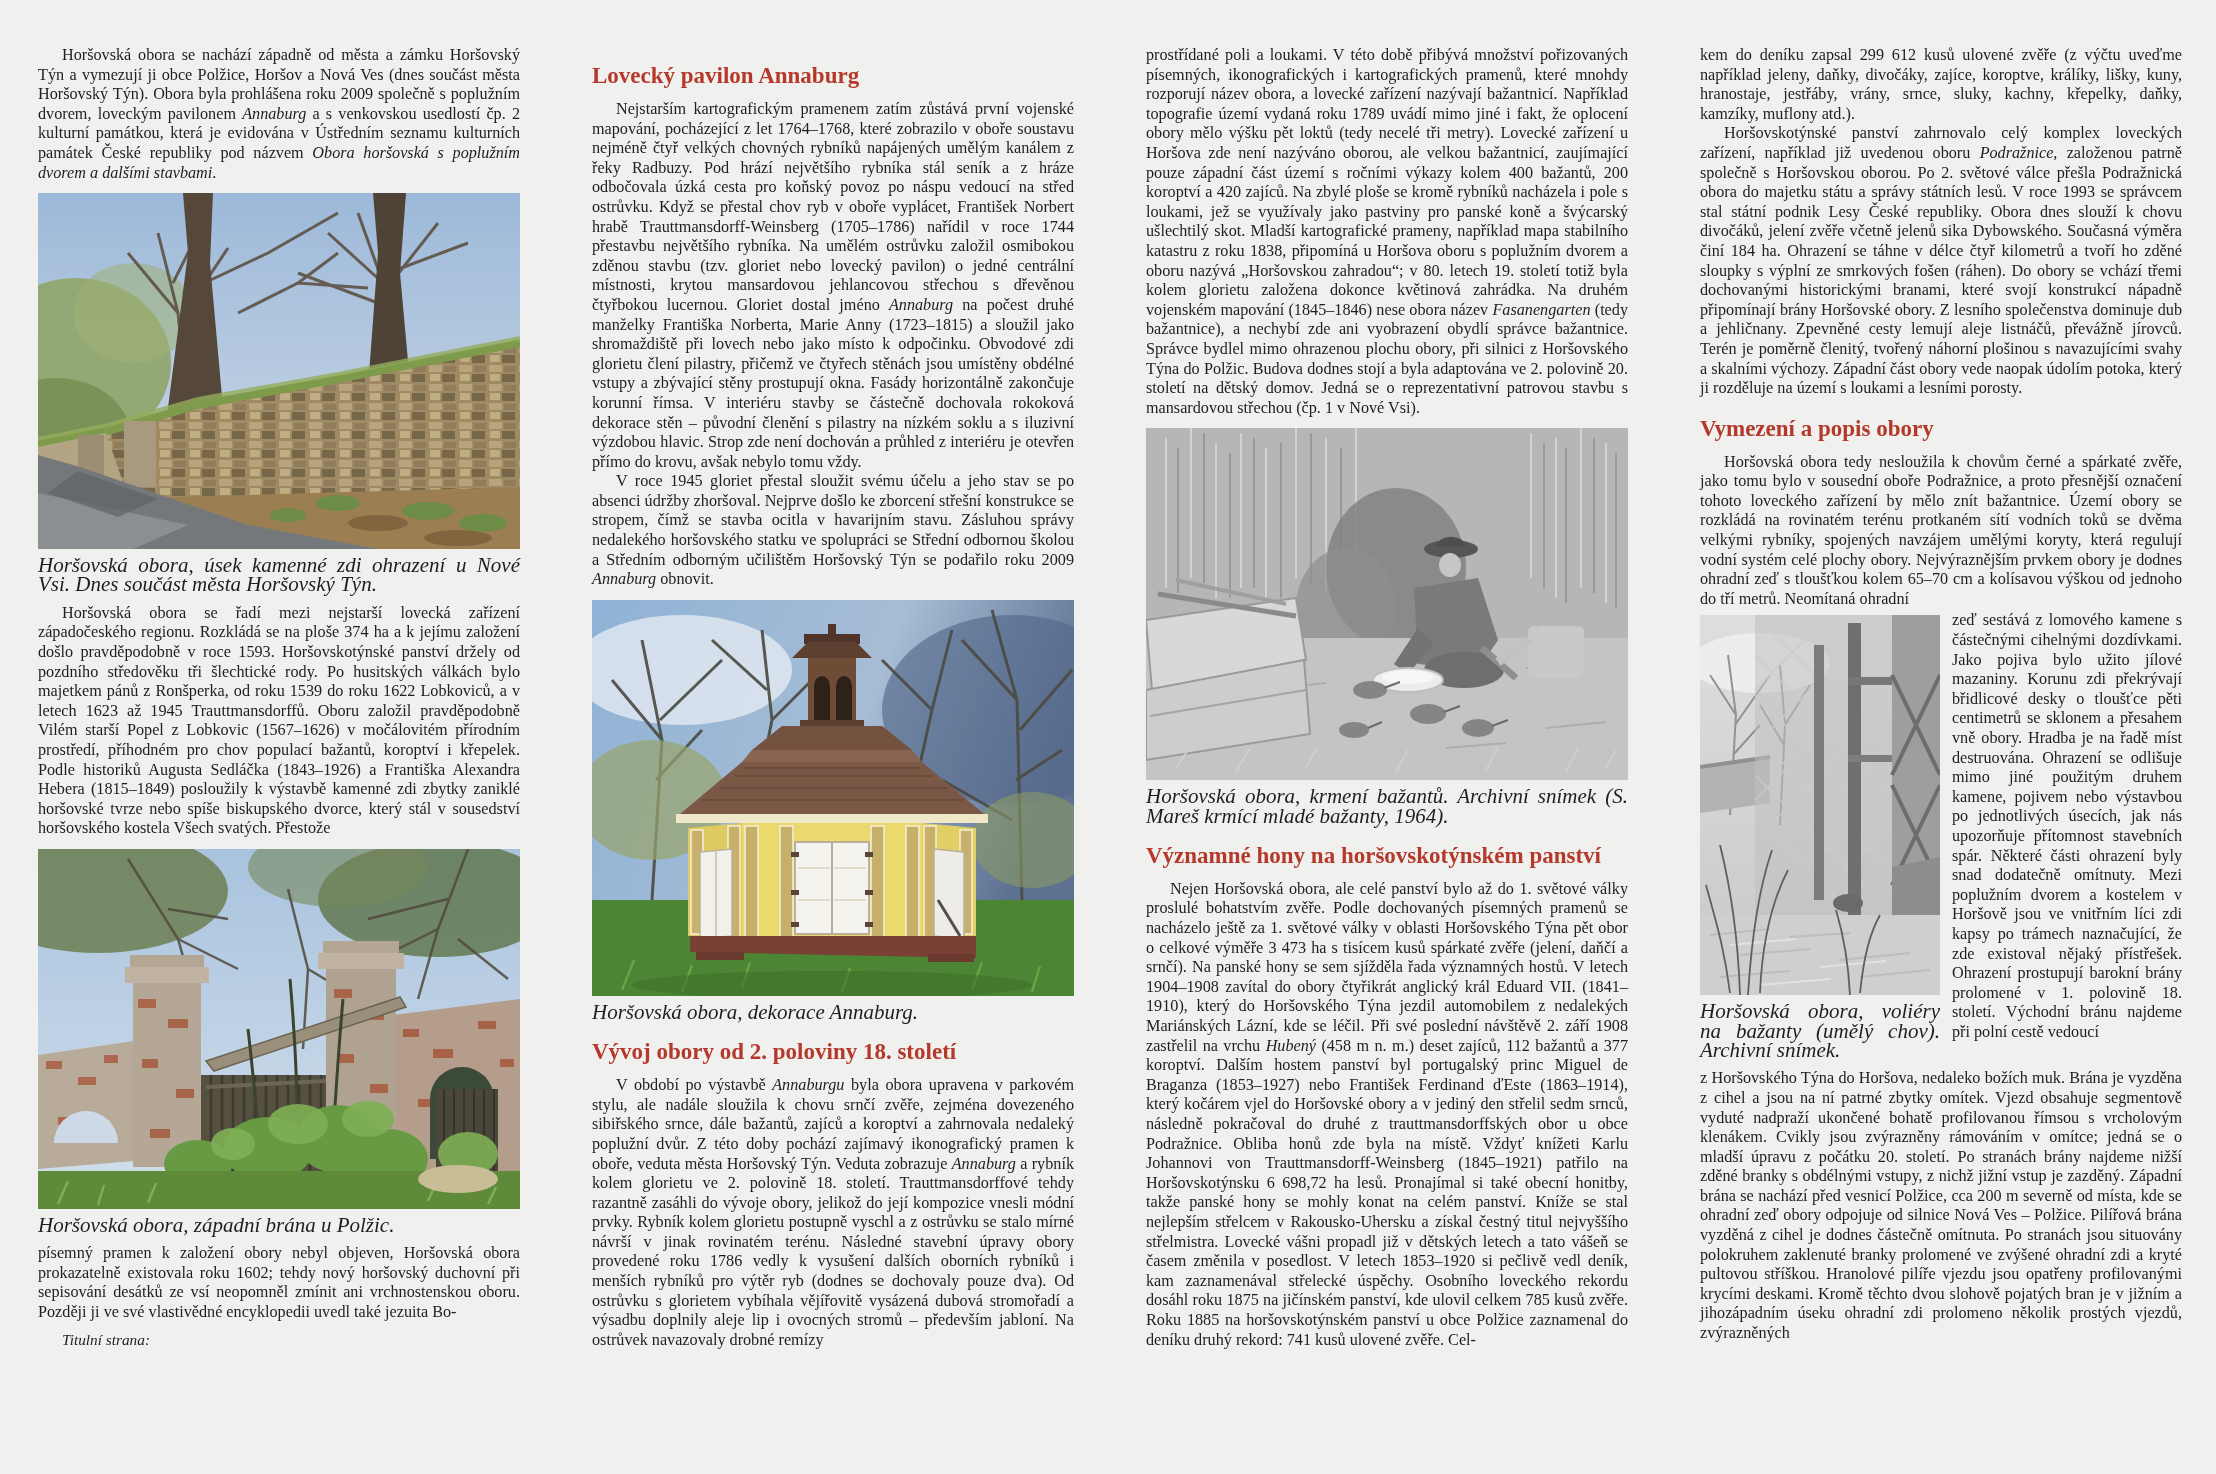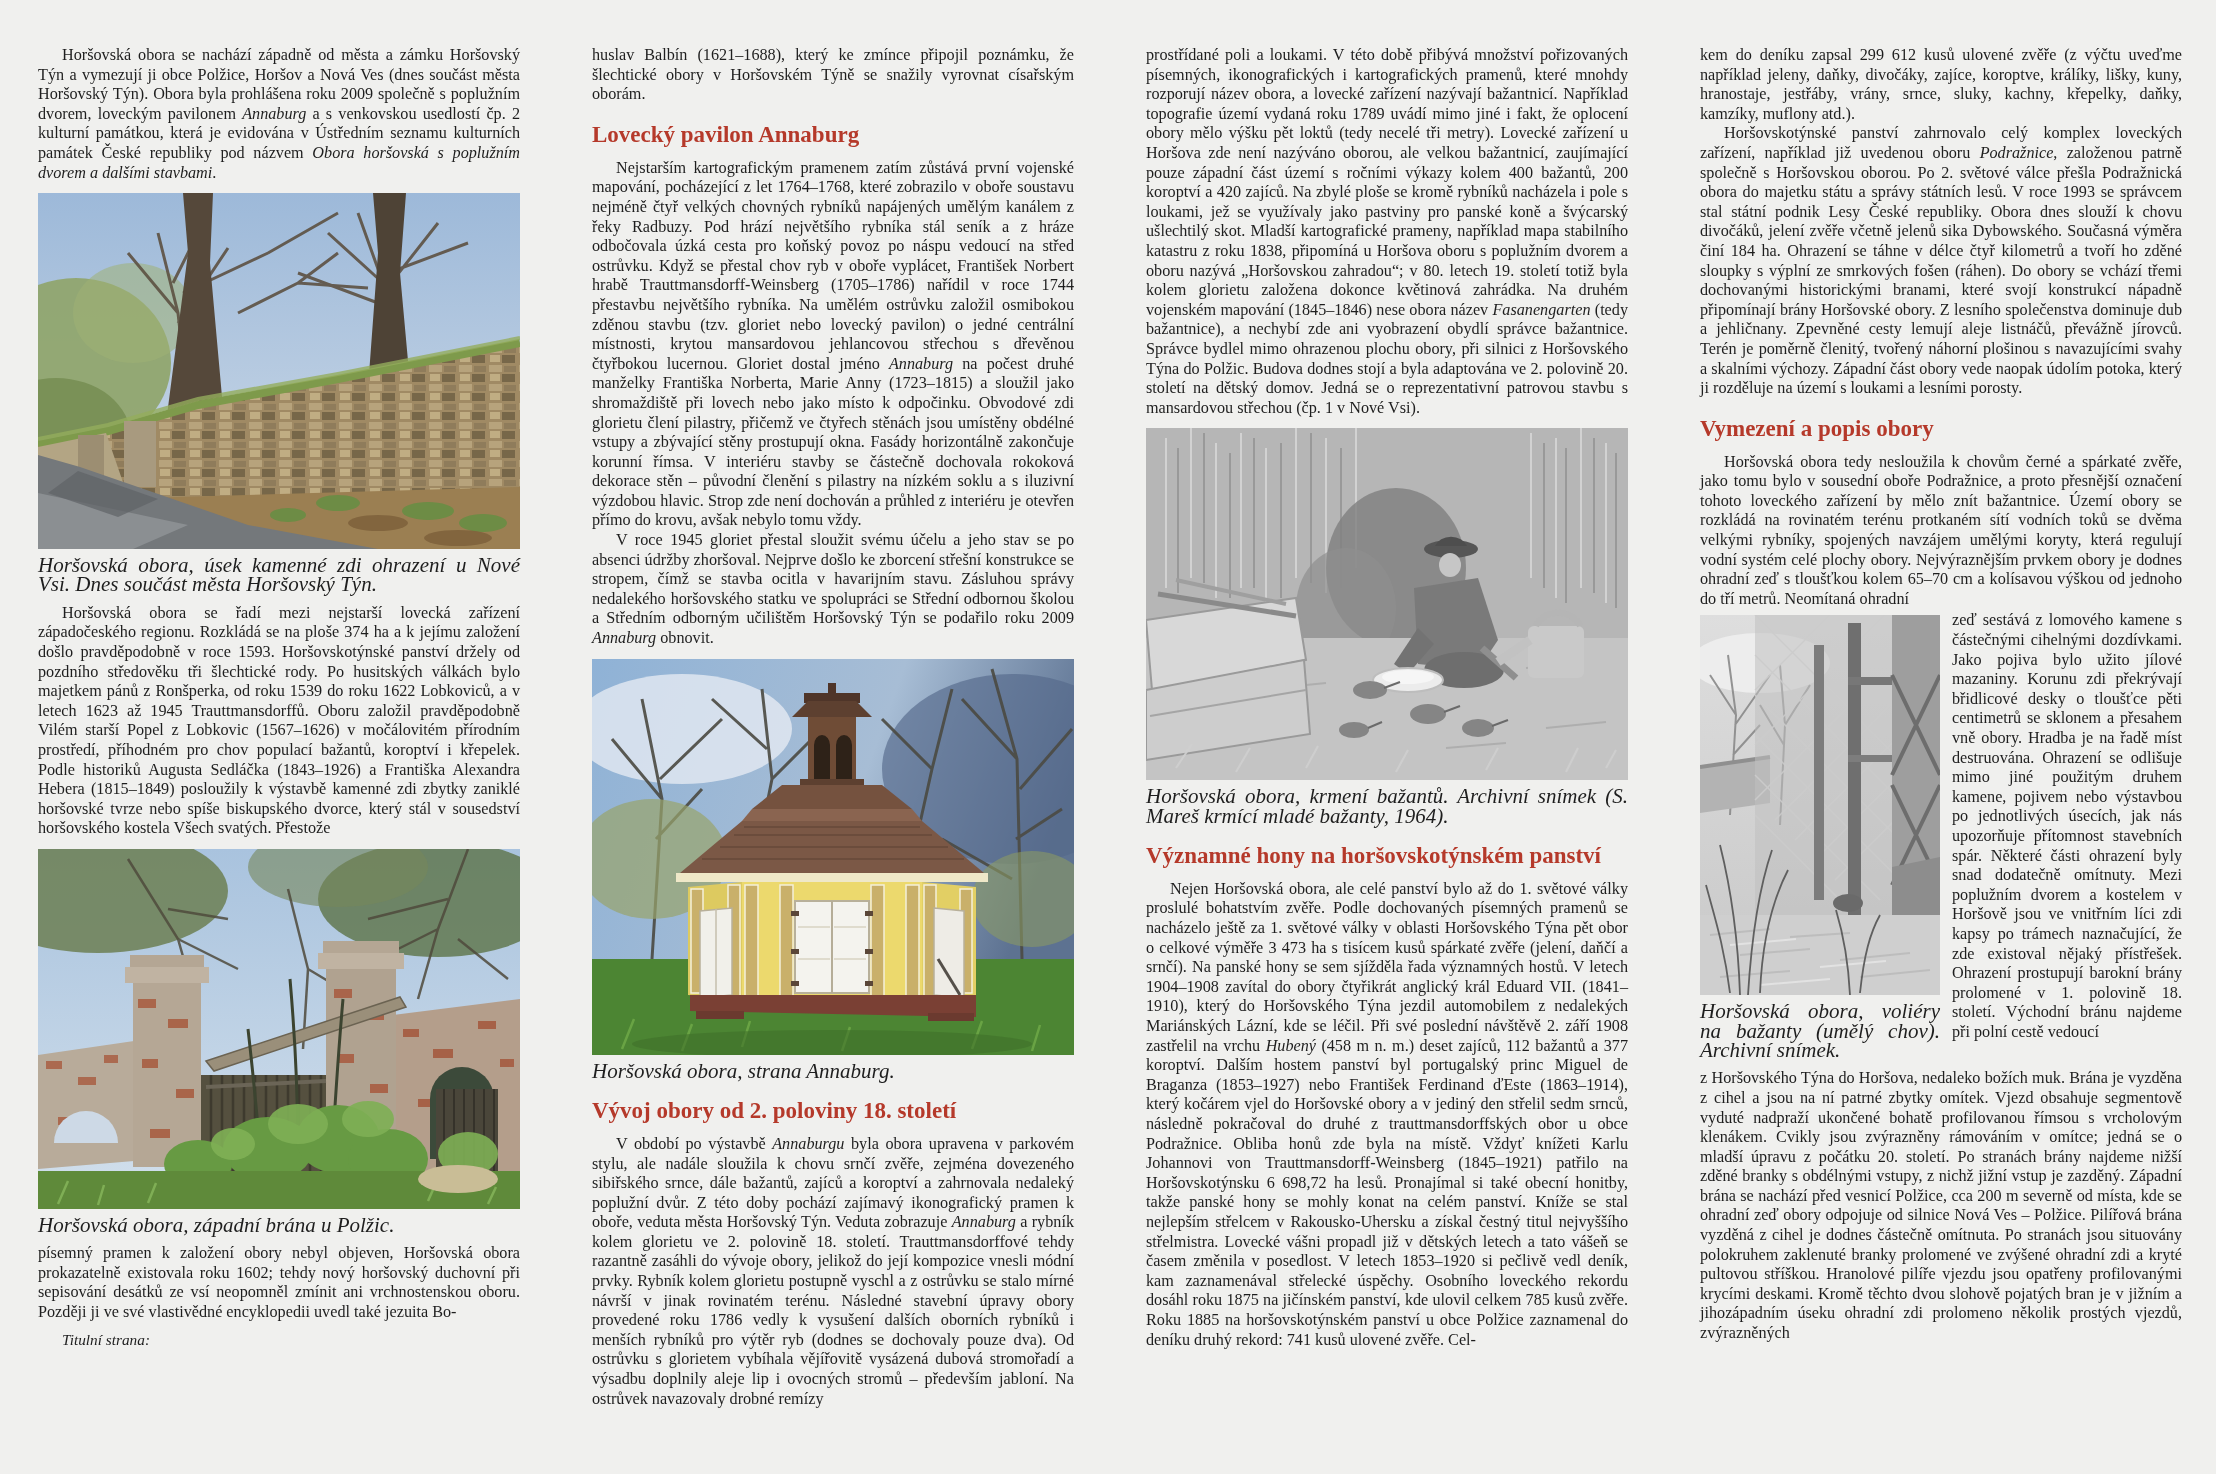--- a/index.html
+++ b/index.html
@@ -198,21 +198,20 @@
     <p class="caption">Horšovská obora, západní brána u Polžic.</p>
 
     <p class="body-text">písemný pramen k založení obory nebyl objeven, Horšovská obora prokazatelně existovala roku 1602; tehdy nový horšovský duchovní při sepisování desátků ze vsí neopomněl zmínit ani vrchnostenskou oboru. Později ji ve své vlastivědné encyklopedii uvedl také jezuita Bo-</p>
 
     <p class="note">
       <span class="note-label">Titulní strana:</span>
     </p>
   </div>
 
   <div class="col">
-    <p class="body-text">huslav Balbín (1621–1688), který ke zmínce připojil poznámku, že šlechtické obory v Horšovském Týně se snažily vyrovnat císařským oborám.</p>
 
     <h2 class="heading">Lovecký pavilon Annaburg</h2>
 
     <p class="body-text indent">Nejstarším kartografickým pramenem zatím zůstává první vojenské mapování, pocházející z let 1764–1768, které zobrazilo v oboře soustavu nejméně čtyř velkých chovných rybníků napájených umělým kanálem z řeky Radbuzy. Pod hrází největšího rybníka stál seník a z hráze odbočovala úzká cesta pro koňský povoz po náspu vedoucí na střed ostrůvku. Když se přestal chov ryb v oboře vyplácet, František Norbert hrabě Trauttmansdorff-Weinsberg (1705–1786) nařídil v roce 1744 přestavbu největšího rybníka. Na umělém ostrůvku založil osmibokou zděnou stavbu (tzv. gloriet nebo lovecký pavilon) o jedné centrální místnosti, krytou mansardovou jehlancovou střechou s dřevěnou čtyřbokou lucernou. Gloriet dostal jméno <i>Annaburg</i> na počest druhé manželky Františka Norberta, Marie Anny (1723–1815) a sloužil jako shromaždiště při lovech nebo jako místo k odpočinku. Obvodové zdi glorietu člení pilastry, přičemž ve čtyřech stěnách jsou umístěny obdélné vstupy a zbývající stěny prostupují okna. Fasády horizontálně zakončuje korunní římsa. V interiéru stavby se částečně dochovala rokoková dekorace stěn – původní členění s pilastry na nízkém soklu a s iluzivní výzdobou hlavic. Strop zde není dochován a průhled z interiéru je otevřen přímo do krovu, avšak nebylo tomu vždy.</p>
     <p class="body-text indent">V roce 1945 gloriet přestal sloužit svému účelu a jeho stav se po absenci údržby zhoršoval. Nejprve došlo ke zborcení střešní konstrukce se stropem, čímž se stavba ocitla v havarijním stavu. Zásluhou správy nedalekého horšovského statku ve spolupráci se Střední odbornou školou a Středním odborným učilištěm Horšovský Týn se podařilo roku 2009 <i>Annaburg</i> obnovit.</p>
 
     <svg class="photo" width="482" height="396" viewBox="0 0 482 396" xmlns="http://www.w3.org/2000/svg">
       <defs>
         <linearGradient id="sky3" x1="0" y1="0" x2="1" y2="0.3">
           <stop offset="0" stop-color="#8fb2d6"></stop>
@@ -284,21 +283,21 @@
 
       <polygon points="108,252 140,249 140,336 108,339" fill="#f1f0ea" stroke="#b8b09a" stroke-width="1.5"></polygon>
       <line x1="124" y1="250" x2="124" y2="338" stroke="#c5bfac" stroke-width="1.5"></line>
       <polygon points="342,249 372,252 372,339 342,336" fill="#eeece6" stroke="#b8b09a" stroke-width="1.5"></polygon>
       <path d="M346,300 L368,336" stroke="#55504a" stroke-width="3"></path>
 
       <polygon points="98,336 384,336 384,358 98,352" fill="#7a4034"></polygon>
       <rect x="104" y="352" width="48" height="8" fill="#6b3a2f"></rect>
       <rect x="336" y="354" width="46" height="8" fill="#6b3a2f"></rect>
     </svg>
-    <p class="caption">Horšovská obora, strana Annaburg.</p>
+    <p class="caption">Horšovská obora, dekorace Annaburg.</p>
 
     <h2 class="heading">Vývoj obory od 2. poloviny 18. století</h2>
 
     <p class="body-text indent">V období po výstavbě <i>Annaburgu</i> byla obora upravena v parkovém stylu, ale nadále sloužila k chovu srnčí zvěře, zejména dovezeného sibiřského srnce, dále bažantů, zajíců a koroptví a zahrnovala nedaleký poplužní dvůr. Z této doby pochází zajímavý ikonografický pramen k oboře, veduta města Horšovský Týn. Veduta zobrazuje <i>Annaburg</i> a rybník kolem glorietu ve 2. polovině 18. století. Trauttmansdorffové tehdy razantně zasáhli do vývoje obory, jelikož do její kompozice vnesli módní prvky. Rybník kolem glorietu postupně vyschl a z ostrůvku se stalo mírné návrší v jinak rovinatém terénu. Následné stavební úpravy obory provedené roku 1786 vedly k vysušení dalších oborních rybníků i menších rybníků pro výtěr ryb (dodnes se dochovaly pouze dva). Od ostrůvku s glorietem vybíhala vějířovitě vysázená dubová stromořadí a výsadbu doplnily aleje lip i ovocných stromů – především jabloní. Na ostrůvek navazovaly drobné remízy</p>
   </div>
 
   <div class="col">
     <p class="body-text">prostřídané poli a loukami. V této době přibývá množství pořizovaných písemných, ikonografických i kartografických pramenů, které mnohdy rozporují název obora, a lovecké zařízení nazývají bažantnicí. Například topografie území vydaná roku 1789 uvádí mimo jiné i fakt, že oplocení obory mělo výšku pět loktů (tedy necelé tři metry). Lovecké zařízení u Horšova zde není nazýváno oborou, ale velkou bažantnicí, zaujímající pouze západní část území s ročními výkazy kolem 400 bažantů, 200 koroptví a 420 zajíců. Na zbylé ploše se kromě rybníků nacházela i pole s loukami, jež se využívaly jako pastviny pro panské koně a švýcarský ušlechtilý skot. Mladší kartografické prameny, například mapa stabilního katastru z roku 1838, připomíná u Horšova oboru s poplužním dvorem a oboru nazývá „Horšovskou zahradou“; v 80. letech 19. století totiž byla kolem glorietu založena dokonce květinová zahrádka. Na druhém vojenském mapování (1845–1846) nese obora název <i>Fasanengarten</i> (tedy bažantnice), a nechybí zde ani vyobrazení obydlí správce bažantnice. Správce bydlel mimo ohrazenou plochu obory, při silnici z Horšovského Týna do Polžic. Budova dodnes stojí a byla adaptována ve 2. polovině 20. století na dětský domov. Jedná se o reprezentativní patrovou stavbu s mansardovou střechou (čp. 1 v Nové Vsi).</p>
 
     <svg class="photo" width="482" height="352" viewBox="0 0 482 352" xmlns="http://www.w3.org/2000/svg">

